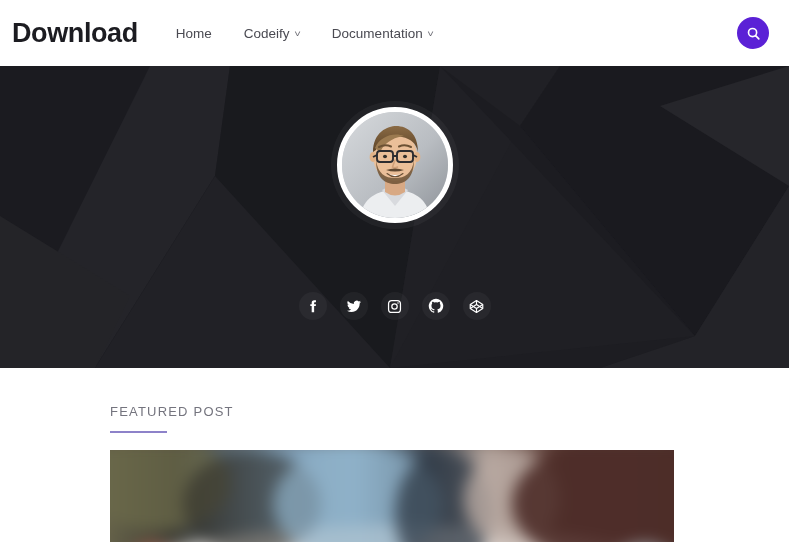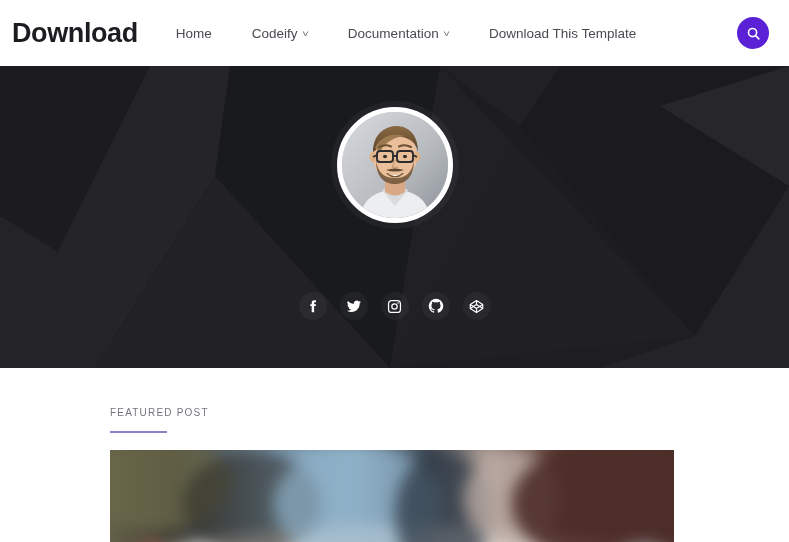--- a/index.html
+++ b/index.html
@@ -29,21 +29,21 @@
     color: #1c1c21;
     letter-spacing: -0.4px;
     line-height: 1;
     margin-right: 22px;
     white-space: nowrap;
   }
 
   .nav-links {
     display: flex;
     align-items: center;
-    gap: 8px;
+    gap: 0px;
     flex: 1;
   }
 
   .nav-item {
     display: flex;
     align-items: center;
     gap: 5px;
     font-size: 13.5px;
     color: #4a4a52;
     padding: 6px 16px;
@@ -140,21 +140,21 @@
   .featured {
     width: 789px;
     background: #ffffff;
     padding-top: 34px;
   }
   .featured-head {
     margin-left: 110px;
     display: inline-block;
   }
   .featured-label {
-    font-size: 10px;
+    font-size: 13px;
     letter-spacing: 1.2px;
     color: #74747e;
     text-transform: uppercase;
     line-height: 1;
   }
   .featured-rule {
     margin-top: 13px;
     width: 57px;
     height: 2px;
     background: #8d82c9;
@@ -192,23 +192,20 @@
     <div class="nav-item">
       <span>Codeify</span>
       <span class="chev">˅</span>
     </div>
 
     <div class="nav-item">
       <span>Documentation</span>
       <span class="chev">˅</span>
     </div>
 
-    <div class="nav-item">
-      <span>Download This Template</span>
-    </div>
 
   </nav>
 
   <div class="search-btn">
     <svg width="15" height="15" viewBox="0 0 24 24" fill="none" stroke="#ffffff" stroke-width="2.6" stroke-linecap="round">
       <circle cx="10.5" cy="10.5" r="6.5"></circle>
       <line x1="15.4" y1="15.4" x2="20.5" y2="20.5"></line>
     </svg>
   </div>
 

